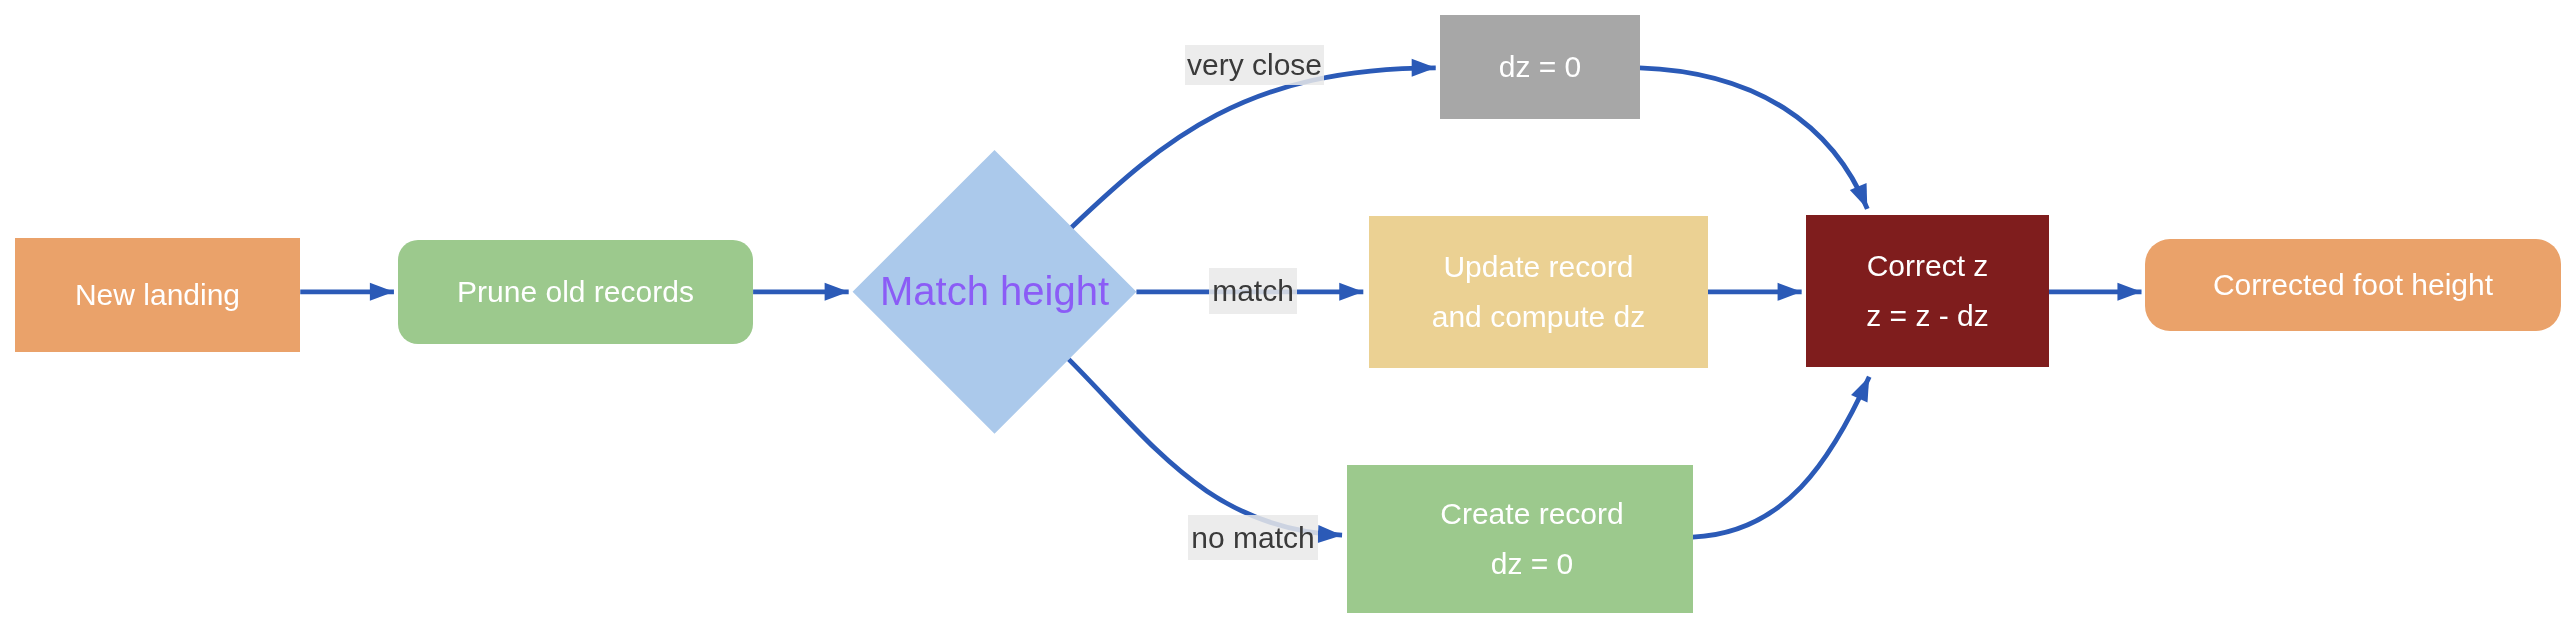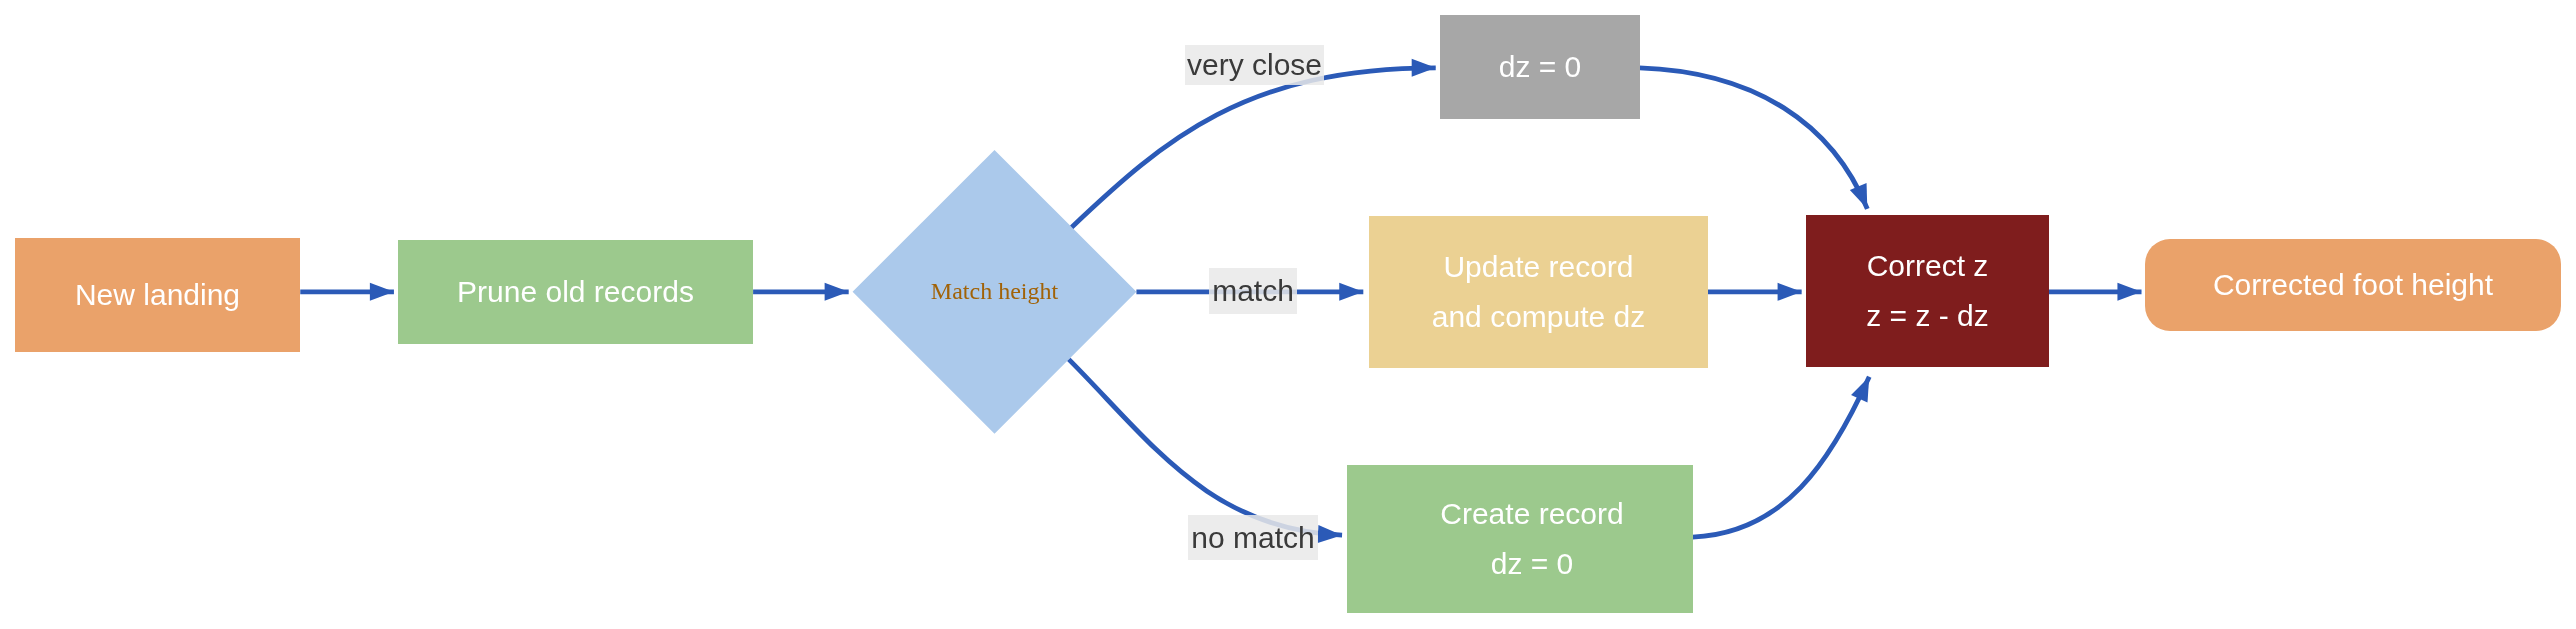--- a/index.html
+++ b/index.html
@@ -42,24 +42,23 @@
   .c-orange { background: #EAA26A; }
   .c-green  { background: #9CC98D; }
   .c-gray   { background: #A7A7A7; }
   .c-yellow { background: #EBD193; }
   .c-blue   { background: #7f1d1d; }
   .diamond-label {
     position: absolute;
     display: flex;
     align-items: center;
     justify-content: center;
-    color: #a16207;
-    font-size: 24px;
+    color: #8b5cf6;
+    font-size: 40px;
     text-align: center;
-    font-family: Liberation Serif, serif;
   }
   .edge-label {
     position: absolute;
     display: flex;
     align-items: center;
     justify-content: center;
     background: rgba(233, 233, 233, 0.85);
     color: #3A3A3A;
     font-size: 30px;
     box-sizing: border-box;
@@ -93,21 +92,21 @@
   </svg>
 
   <div class="edge-label" style="left:1185px; top:45px; width:139px; height:40px;">very close</div>
   <div class="edge-label" style="left:1209px; top:268px; width:88px; height:46px;">match</div>
   <div class="edge-label" style="left:1188px; top:515px; width:130px; height:45px;">no match</div>
 
   <div class="node c-orange" style="left:15px; top:238px; width:285px; height:114px;">
     <span>New landing</span>
   </div>
 
-  <div class="node c-green" style="left:398px; top:240px; width:355px; height:104px;">
+  <div class="node c-green" style="left:398px; top:240px; width:355px; height:104px;border-radius:20px;">
     <span>Prune old records</span>
   </div>
 
   <div class="diamond-label" style="left:874px; top:267px; width:241px; height:48px;">Match height</div>
 
   <div class="node c-gray" style="left:1440px; top:15.4px; width:200px; height:104px;">
     <span>dz = 0</span>
   </div>
 
   <div class="node c-yellow" style="left:1369px; top:216px; width:339px; height:152px;">

